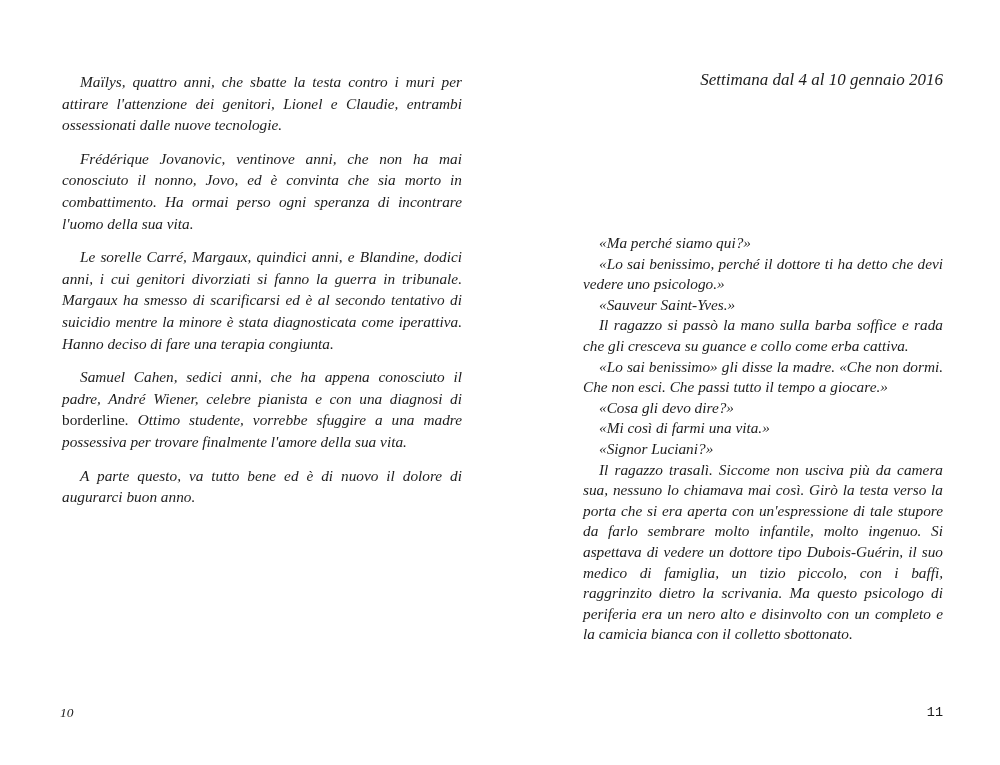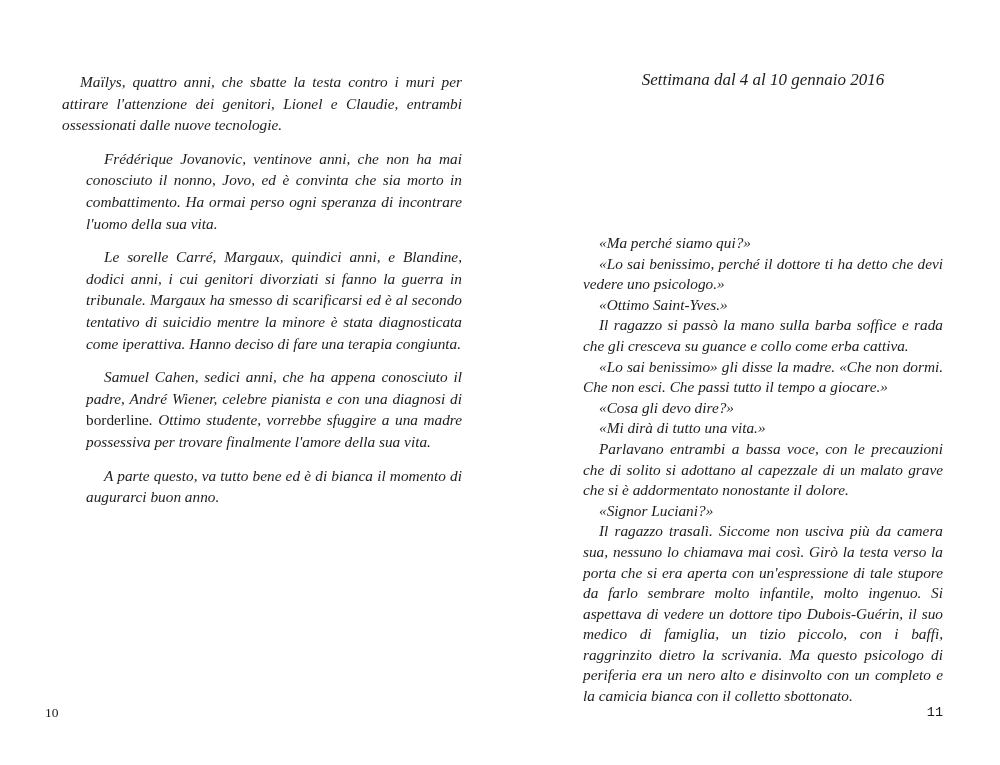--- a/index.html
+++ b/index.html
@@ -17,74 +17,73 @@
   
   #left-text {
     left: 62px; top: 71px; width: 400px;
     font-style: italic;
     font-size: 15.3px;
     line-height: 21.6px;
     text-align: justify;
     hyphens: auto;
   }
   #left-text p { margin: 0; text-indent: 18px; }
-  #left-text p + p { margin-top: 12px; margin-left: 24px; }
+  #left-text p + p { margin-top: 12px; }
   #left-text .roman { font-style: normal; }
 
   
   #chapter-header {
     left: 583px; top: 70px; width: 360px;
-    text-align: center;
+    text-align: right;
     font-style: italic;
     font-size: 17px;
     white-space: nowrap;
   }
   #right-text {
     left: 583px; top: 233px; width: 360px;
     font-size: 15.3px;
     line-height: 20.6px;
     text-align: justify;
     hyphens: auto;
     font-style: italic;
   }
   #right-text p { margin: 0; text-indent: 16px; }
 
   .pagenum {
     position: absolute;
     font-size: 13.5px;
     font-style: normal;
   }
-  #pagenum-left { left: 45px; top: 705px; }
+  #pagenum-left { left: 60px; top: 705px; font-style: italic; }
   #pagenum-right { left: 583px; top: 705px; width: 360px; text-align: right; font-family: Liberation Mono, monospace; }
 </style>
 </head>
 <body style="background: rgb(255, 255, 255); color: rgb(28, 28, 28);">
 
 <div class="spread">
 
   <div id="left-text" class="page-block">
       <p><span>Maïlys, quattro anni, che sbatte la testa contro i muri per attirare l'attenzione dei genitori, Lionel e Claudie, entrambi ossessionati dalle nuove tecnologie.</span></p>
       <p><span>Frédérique Jovanovic, ventinove anni, che non ha mai conosciuto il nonno, Jovo, ed è convinta che sia morto in combattimento. Ha ormai perso ogni speranza di incontrare l'uomo della sua vita.</span></p>
       <p><span>Le sorelle Carré, Margaux, quindici anni, e Blandine, dodici anni, i cui genitori divorziati si fanno la guerra in tribunale. Margaux ha smesso di scarificarsi ed è al secondo tentativo di suicidio mentre la minore è stata diagnosticata come iperattiva. Hanno deciso di fare una terapia congiunta.</span></p>
       <p><span>Samuel Cahen, sedici anni, che ha appena conosciuto il padre, André Wiener, celebre pianista e con una diagnosi di </span><span class="roman">borderline</span><span>. Ottimo studente, vorrebbe sfuggire a una madre possessiva per trovare finalmente l'amore della sua vita.</span></p>
-      <p><span>A parte questo, va tutto bene ed è di bianca il momento di augurarci buon anno.</span></p>
+      <p><span>A parte questo, va tutto bene ed è di nuovo il dolore di augurarci buon anno.</span></p>
     </div>
 
   <div id="pagenum-left" class="pagenum">10</div>
 
   <div id="chapter-header" class="page-block">Settimana dal 4 al 10 gennaio 2016</div>
 
   <div id="right-text" class="page-block">
       <p>«Ma perché siamo qui?»</p>
       <p>«Lo sai benissimo, perché il dottore ti ha detto che devi vedere uno psicologo.»</p>
-      <p>«Ottimo Saint-Yves.»</p>
+      <p>«Sauveur Saint-Yves.»</p>
       <p>Il ragazzo si passò la mano sulla barba soffice e rada che gli cresceva su guance e collo come erba cattiva.</p>
       <p>«Lo sai benissimo» gli disse la madre. «Che non dormi. Che non esci. Che passi tutto il tempo a giocare.»</p>
       <p>«Cosa gli devo dire?»</p>
-      <p>«Mi dirà di tutto una vita.»</p>
-      <p>Parlavano entrambi a bassa voce, con le precauzioni che di solito si adottano al capezzale di un malato grave che si è addormentato nonostante il dolore.</p>
+      <p>«Mi così di farmi una vita.»</p>
       <p>«Signor Luciani?»</p>
       <p>Il ragazzo trasalì. Siccome non usciva più da camera sua, nessuno lo chiamava mai così. Girò la testa verso la porta che si era aperta con un'espressione di tale stupore da farlo sembrare molto infantile, molto ingenuo. Si aspettava di vedere un dottore tipo Dubois-Guérin, il suo medico di famiglia, un tizio piccolo, con i baffi, raggrinzito dietro la scrivania. Ma questo psicologo di periferia era un nero alto e disinvolto con un completo e la camicia bianca con il colletto sbottonato.</p>
     </div>
 
   <div id="pagenum-right" class="pagenum">11</div>
 
 </div>
 
 </body></html>

